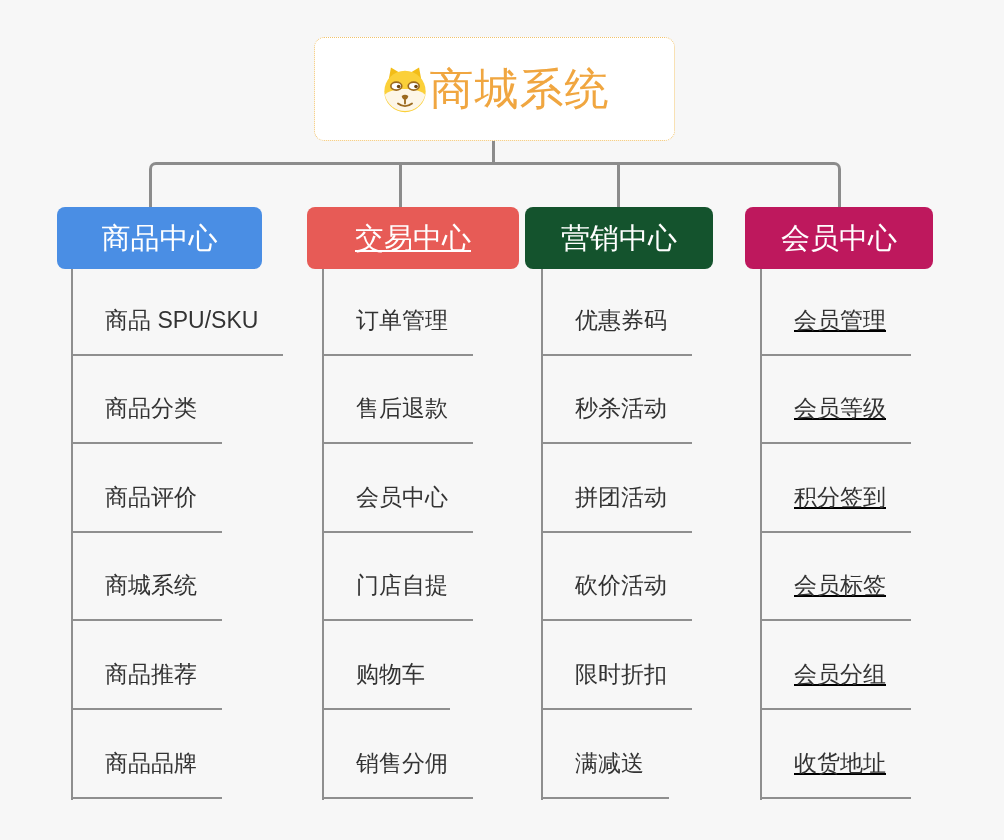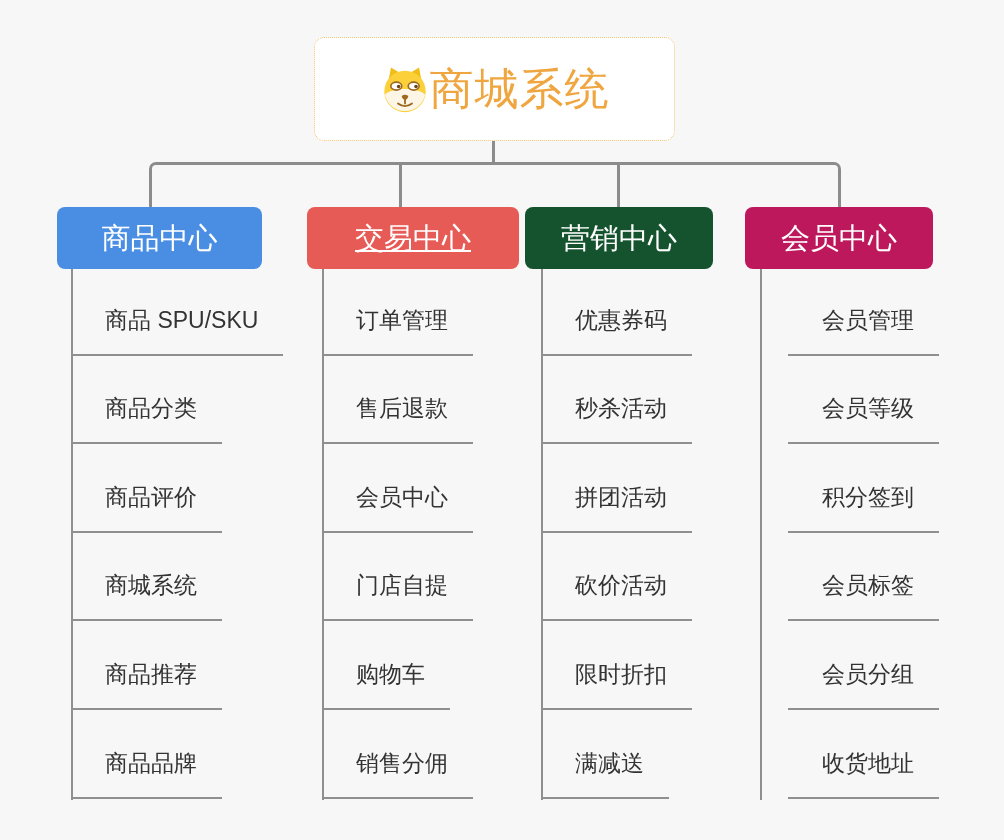--- a/index.html
+++ b/index.html
@@ -64,21 +64,21 @@
   .s0 { left: 71px; }
   .s1 { left: 322px; }
   .s2 { left: 541px; }
   .s3 { left: 760px; }
 
   
   .leaf-col { position: absolute; top: 267px; }
   .c0 { left: 71px; }
   .c1 { left: 322px; }
   .c2 { left: 541px; }
-  .c3 { left: 788px; }
+  .c3 { left: 760px; text-decoration: underline; }
   .leaf-row { height: 88.6px; display: flex; align-items: flex-end; }
   .leaf {
     display: inline-block;
     padding: 0 25px 18px 34px;
     border-bottom: 2px solid #8F8F8F;
     font-size: 23px;
     color: #333333;
     white-space: nowrap;
     cursor: pointer;
   }

